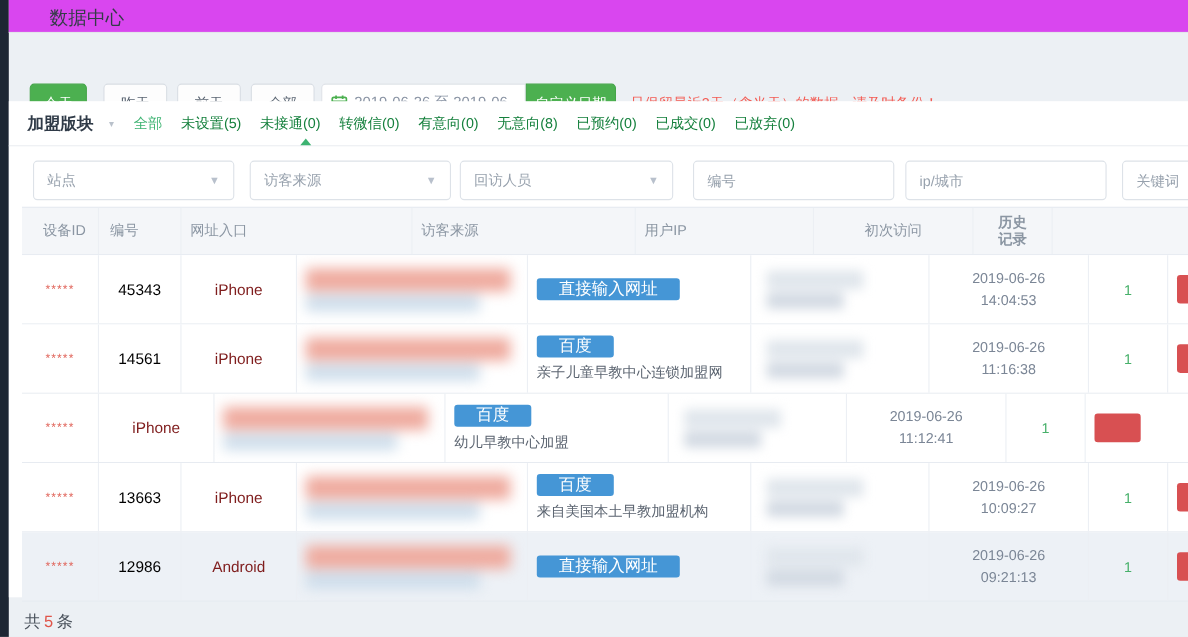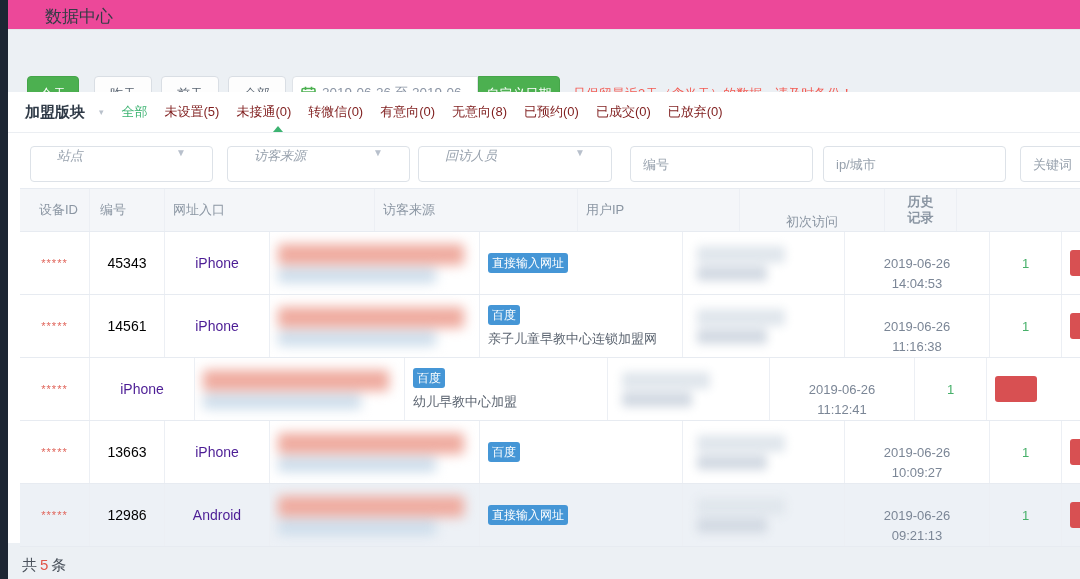--- a/index.html
+++ b/index.html
@@ -3,21 +3,21 @@
 <meta charset="utf-8">
 <style>
   html,body{margin:0;padding:0;background:#dfe3e8;}
   *{box-sizing:border-box;font-family:"Liberation Sans","DejaVu Sans",sans-serif;}
   .screen{position:relative;width:1080px;height:579px;background:#ecf0f4;overflow:hidden;}
 
   
   .side-strip{position:absolute;left:0;top:0;width:8px;height:579px;background:#1d2633;}
 
   
-  .topbar{position:absolute;left:8px;top:0;width:1072px;height:30px;background:#ec4899;border-bottom:1px solid #e3e6ea;}
+  .topbar{position:absolute;left:8px;top:0;width:1072px;height:30px;background:#d946ef;border-bottom:1px solid #e3e6ea;}
   .page-title{position:absolute;left:37px;top:5px;font-size:17px;color:#333c46;font-weight:400;margin:0;}
 
   
   .toolbar{position:absolute;left:8px;top:30px;width:1072px;height:62px;}
   .btn{position:absolute;top:46px;height:34px;border-radius:4px;font-size:13px;text-align:center;line-height:34px;cursor:pointer;}
   .btn.green{background:#4cb050;color:#fff;border:1px solid #45a549;}
   .btn.plain{background:#fdfdfd;color:#5a6572;border:1px solid #d9dee4;}
   .b-today{left:19px;width:52px;}
   .b-yesterday{left:86px;width:58px;}
   .b-daybefore{left:153px;width:58px;}
@@ -29,28 +29,28 @@
   .warning{position:absolute;left:565px;top:55px;font-size:13px;color:#f35a52;white-space:nowrap;}
 
   
   .card{position:absolute;left:8px;top:92px;width:1152px;height:451px;background:#fff;}
 
   
   .tabs-row{position:relative;height:41px;border-bottom:1px solid #ebeef2;display:flex;align-items:center;}
   .section-title{font-size:15px;font-weight:bold;color:#2f3a47;margin-left:17px;}
   .section-caret{font-size:9px;color:#b9c1cb;margin-left:14px;margin-right:10px;}
   .tabs{display:flex;gap:17px;margin-left:8px;}
-  .tab{font-size:13px;color:#7f1d1d;cursor:pointer;white-space:nowrap;}
+  .tab{font-size:13px;color:#15803d;cursor:pointer;white-space:nowrap;}
   .tab.active{color:#3cb371;}
   .tab-pointer{position:absolute;left:265px;bottom:0;width:0;height:0;border-left:5px solid transparent;border-right:5px solid transparent;border-bottom:6px solid #3cb371;}
 
   
   .filters-row{position:relative;height:55px;}
   .fctl{position:absolute;top:13px;height:36px;background:#fff;border:1px solid #dde2e8;border-radius:4px;font-size:13px;color:#97a1ad;}
-  .fselect{display:flex;align-items:flex-start;justify-content:space-between;padding:0 26px;cursor:pointer;font-style:italic;}
+  .fselect{display:flex;align-items:center;justify-content:space-between;padding:0 12px;cursor:pointer;}
   .fselect .caret{font-size:10px;color:#b8c0cc;}
   input.fctl{padding:0 12px;outline:none;}
   input.fctl::placeholder{color:#97a1ad;opacity:1;}
   .f-site{left:22px;width:183px;}
   .f-source{left:219px;width:183px;}
   .f-person{left:410px;width:194px;}
   .f-number{left:622px;width:183px;}
   .f-ipcity{left:815px;width:183px;}
   .f-keyword{left:1012px;width:140px;}
 
@@ -61,39 +61,39 @@
   .thead{background:#f4f6f9;border-top:1px solid #e7ebf1;}
   .td,.th{border-right:1px solid #eceff4;display:flex;align-items:center;overflow:hidden;}
   .th{height:42px;font-size:13px;color:#8b96a3;}
   .td{height:62px;font-size:13px;color:#606a76;}
   .c0{width:70px;justify-content:center;padding-left:8px;}
   .c1{width:75px;}
   .c2{width:105px;}
   .c3{width:210px;}
   .c4{width:203px;}
   .c5{width:162px;}
-  .c6{width:145px;align-items:flex-end;}
+  .c6{width:145px;}
   .c7{width:72px;}
   .c8{width:98px;border-right:none;}
   .th.c0{padding-left:8px;}
   .th.c1{padding-left:10px;}
   .th.c2,.th.c6,.th.c7{justify-content:center;padding-left:0;}
   .th.c3,.th.c4,.th.c5{padding-left:8px;}
   .th.c7 span{display:block;width:32px;text-align:center;line-height:1.25;font-weight:bold;}
   .td.c0{justify-content:center;padding-left:0;}
   .td.c1,.td.c2,.td.c6,.td.c7{justify-content:center;}
   .td.c3,.td.c4,.td.c5{justify-content:flex-start;padding-left:8px;}
 
   .asterisks{color:#e0645a;font-size:11px;letter-spacing:1px;}
   .num{color:#000000;font-size:14px;}
-  .sysname{color:#4c1d95;font-size:14px;}
+  .sysname{color:#7f1d1d;font-size:14px;}
   .visit{color:#7b8696;text-align:center;line-height:1.55;font-size:13px;}
   .hist{color:#47b06a;font-size:13px;}
 
-  .tag{display:inline-block;background:#4596d6;color:#fff;font-size:12px;line-height:20px;padding:0 4px;border-radius:3px;white-space:nowrap;}
+  .tag{display:inline-block;background:#4596d6;color:#fff;font-size:15px;line-height:20px;padding:0 20px;border-radius:3px;white-space:nowrap;}
   .srcwrap{display:flex;flex-direction:column;justify-content:center;gap:5px;}
   .srctext{font-size:13px;color:#5b6470;white-space:nowrap;}
 
   
   .blurblock{filter:blur(6px);display:flex;flex-direction:column;gap:3px;}
   .entry-blur .bar1{width:186px;height:21px;background:#efab9f;border-radius:2px;}
   .entry-blur .bar2{width:158px;height:15px;background:#cdddeb;border-radius:2px;}
   .ip-blur{filter:blur(5px);margin-left:6px;}
   .ip-blur .bar1{width:88px;height:17px;background:#e0e6ec;border-radius:2px;}
   .ip-blur .bar2{width:70px;height:15px;background:#d3dae3;border-radius:2px;}
@@ -326,20 +326,21 @@
             </div>
             <div class="td c3">
               <div class="blurblock entry-blur">
                 <div class="bar1"></div>
                 <div class="bar2"></div>
               </div>
             </div>
             <div class="td c4">
               <div class="srcwrap">
                 <span class="tag" style="align-self: flex-start;">百度</span>
+                <span class="srctext">来自美国本土早教加盟机构</span>
               </div>
             </div>
             <div class="td c5">
               <div class="blurblock ip-blur">
                 <div class="bar1"></div>
                 <div class="bar2"></div>
               </div>
             </div>
             <div class="td c6">
               <div class="visit">

